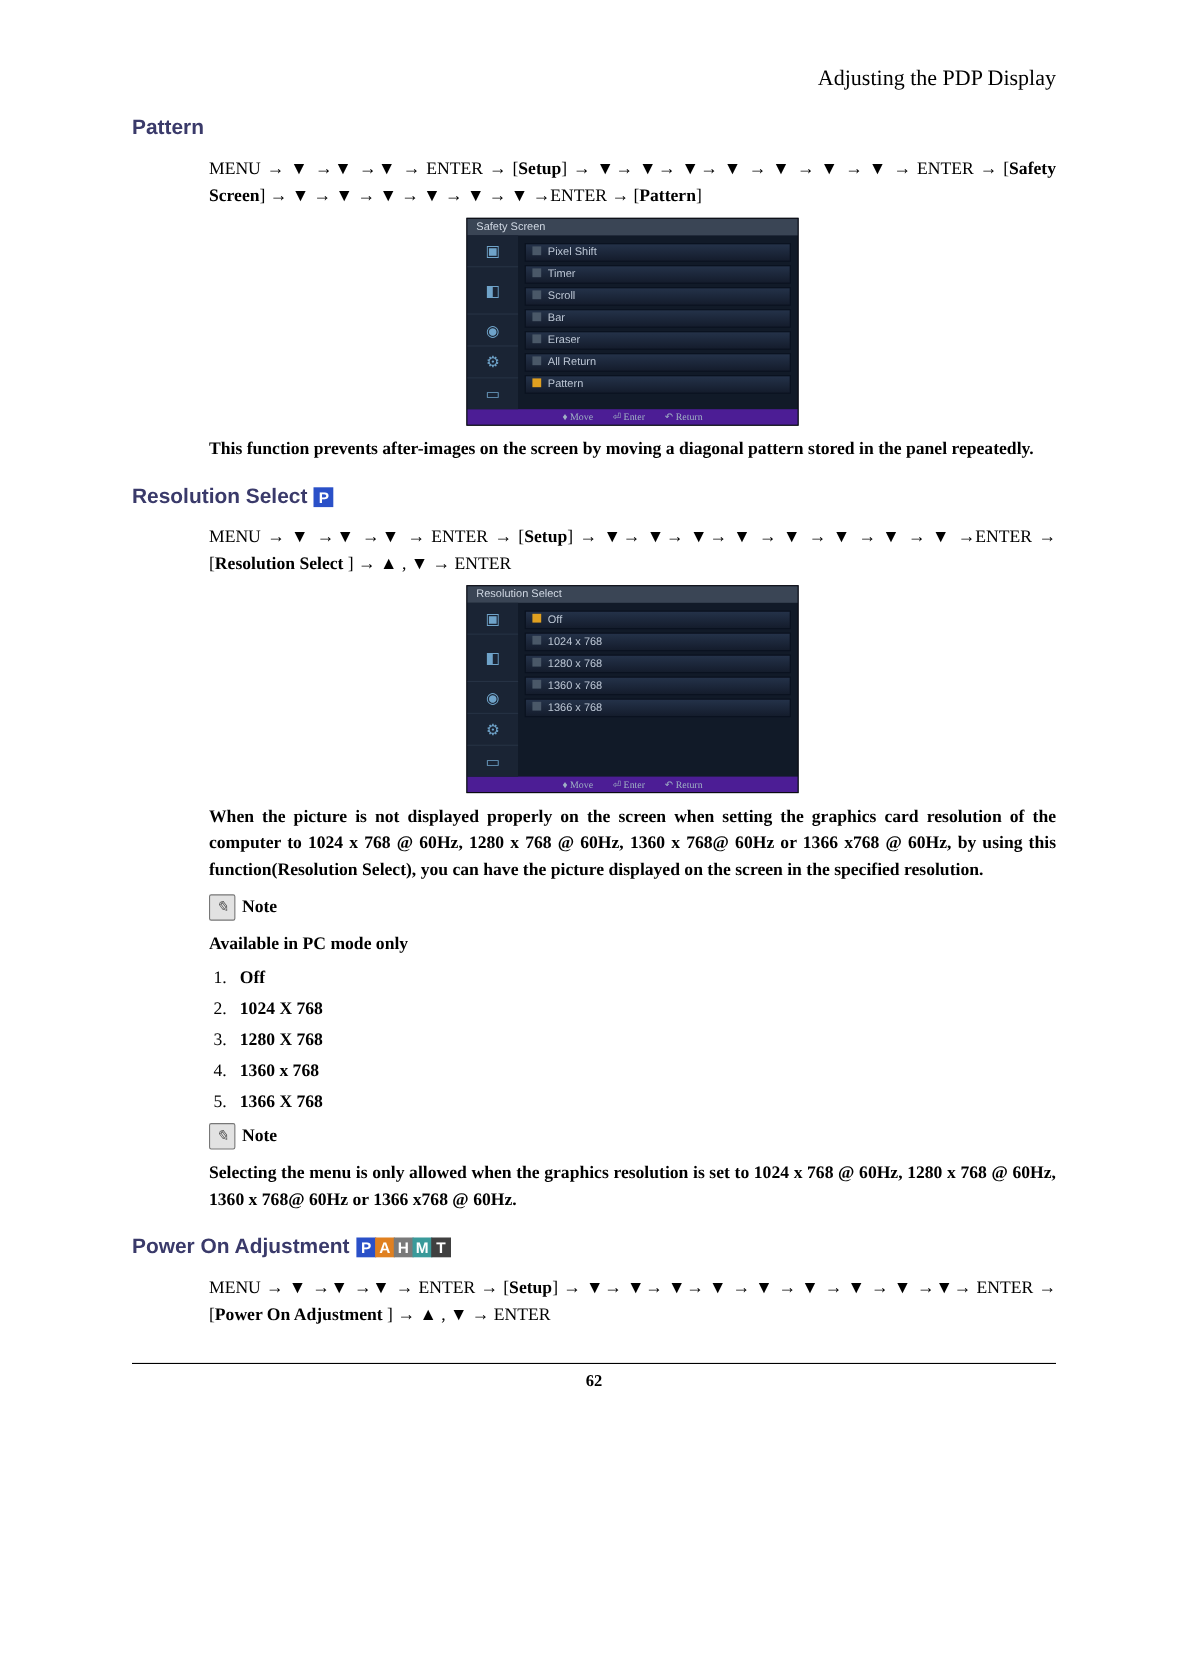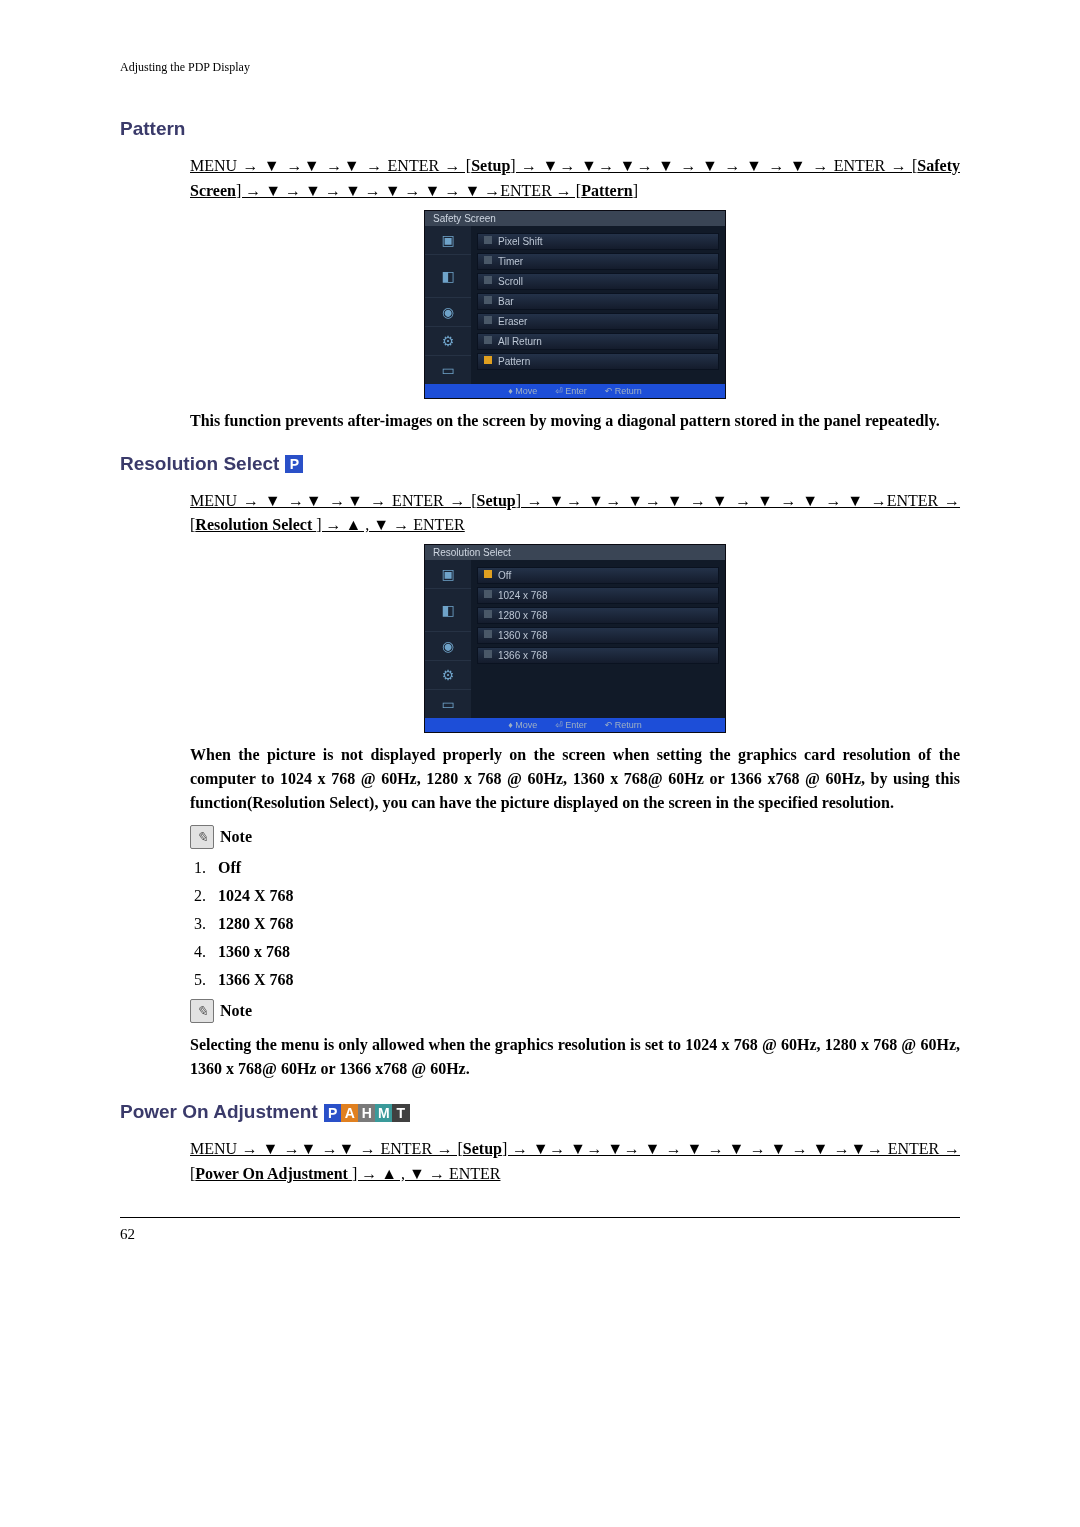--- a/index.html
+++ b/index.html
@@ -12,42 +12,41 @@
   }
   .page {
     width: 1080px;
     min-height: 1527px;
     margin: 0 auto;
     padding: 60px 120px 30px 120px;
     box-sizing: border-box;
     position: relative;
   }
   .header-line {
-    text-align: left;
-    font-size: 12px;
-    margin-bottom: 43px;
+    text-align: right;
+    font-size: 20px;
+    margin-bottom: 23px;
   }
   .section-title {
     font-family: Arial, Helvetica, sans-serif;
     font-weight: bold;
     font-size: 19px;
     color: #3a3a6a;
     margin: 20px 0 14px 0;
     display: flex;
     align-items: center;
     gap: 6px;
   }
   .content-indent {
     margin-left: 70px;
   }
   .nav-path {
     text-align: justify;
     line-height: 1.55;
     margin-bottom: 4px;
-    text-decoration: underline;
   }
   .body-text {
     text-align: justify;
     line-height: 1.5;
     margin: 10px 0;
     font-weight: bold;
   }
   .note-row {
     display: flex;
     align-items: center;
@@ -125,28 +124,29 @@
     font-size: 10px;
   }
   .osd-item .sq {
     width: 8px;
     height: 8px;
     background: #4a5868;
     display: inline-block;
   }
   .osd-item.active .sq { background: #e0a020; }
   .osd-footer {
-    background: #1d4ed8;
+    background: #4c1d95;
     color: #9fb0c4;
     font-size: 9px;
     text-align: center;
     padding: 2px 4px;
     display: flex;
     justify-content: center;
     gap: 18px;
+    font-family: Liberation Serif, serif;
   }
   .badge {
     display: inline-block;
     width: 18px;
     height: 18px;
     font-family: Arial, Helvetica, sans-serif;
     font-weight: bold;
     font-size: 14px;
     color: #fff;
     text-align: center;
@@ -157,23 +157,24 @@
   .bg-orange { background: #e08020; }
   .bg-gray { background: #7a7a7a; }
   .bg-teal { background: #3a9a9a; }
   .bg-dark { background: #404040; }
   .footer-hr {
     margin-top: 30px;
     border: none;
     border-top: 1px solid #000;
   }
   .page-num {
-    text-align: left;
+    text-align: center;
     font-size: 15px;
     margin-top: 6px;
+    font-weight: bold;
   }
 </style>
 </head>
 <body>
 
 <div class="page">
 
   <div class="header-line">Adjusting the PDP Display</div>
 
   <div class="section-title">
@@ -283,20 +284,23 @@
         <span>↶ <span>Return</span></span>
       </div>
     </div>
 
     <div class="body-text">When the picture is not displayed properly on the screen when setting the graphics card resolution of the computer to 1024 x 768 @ 60Hz, 1280 x 768 @ 60Hz, 1360 x 768@ 60Hz or 1366 x768 @ 60Hz, by using this function(Resolution Select), you can have the picture displayed on the screen in the specified resolution.</div>
 
     <div class="note-row">
       <span class="note-icon">✎</span>
       <b>Note</b>
     </div>
+    <div class="body-text">
+      <span>Available in </span><b>PC</b><span> mode only</span>
+    </div>
 
     <ol class="opts">
       <li><b>Off</b></li>
       <li><b>1024 X 768</b></li>
       <li><b>1280 X 768</b></li>
       <li><b>1360 x 768</b></li>
       <li><b>1366 X 768</b></li>
     </ol>
 
     <div class="note-row">

